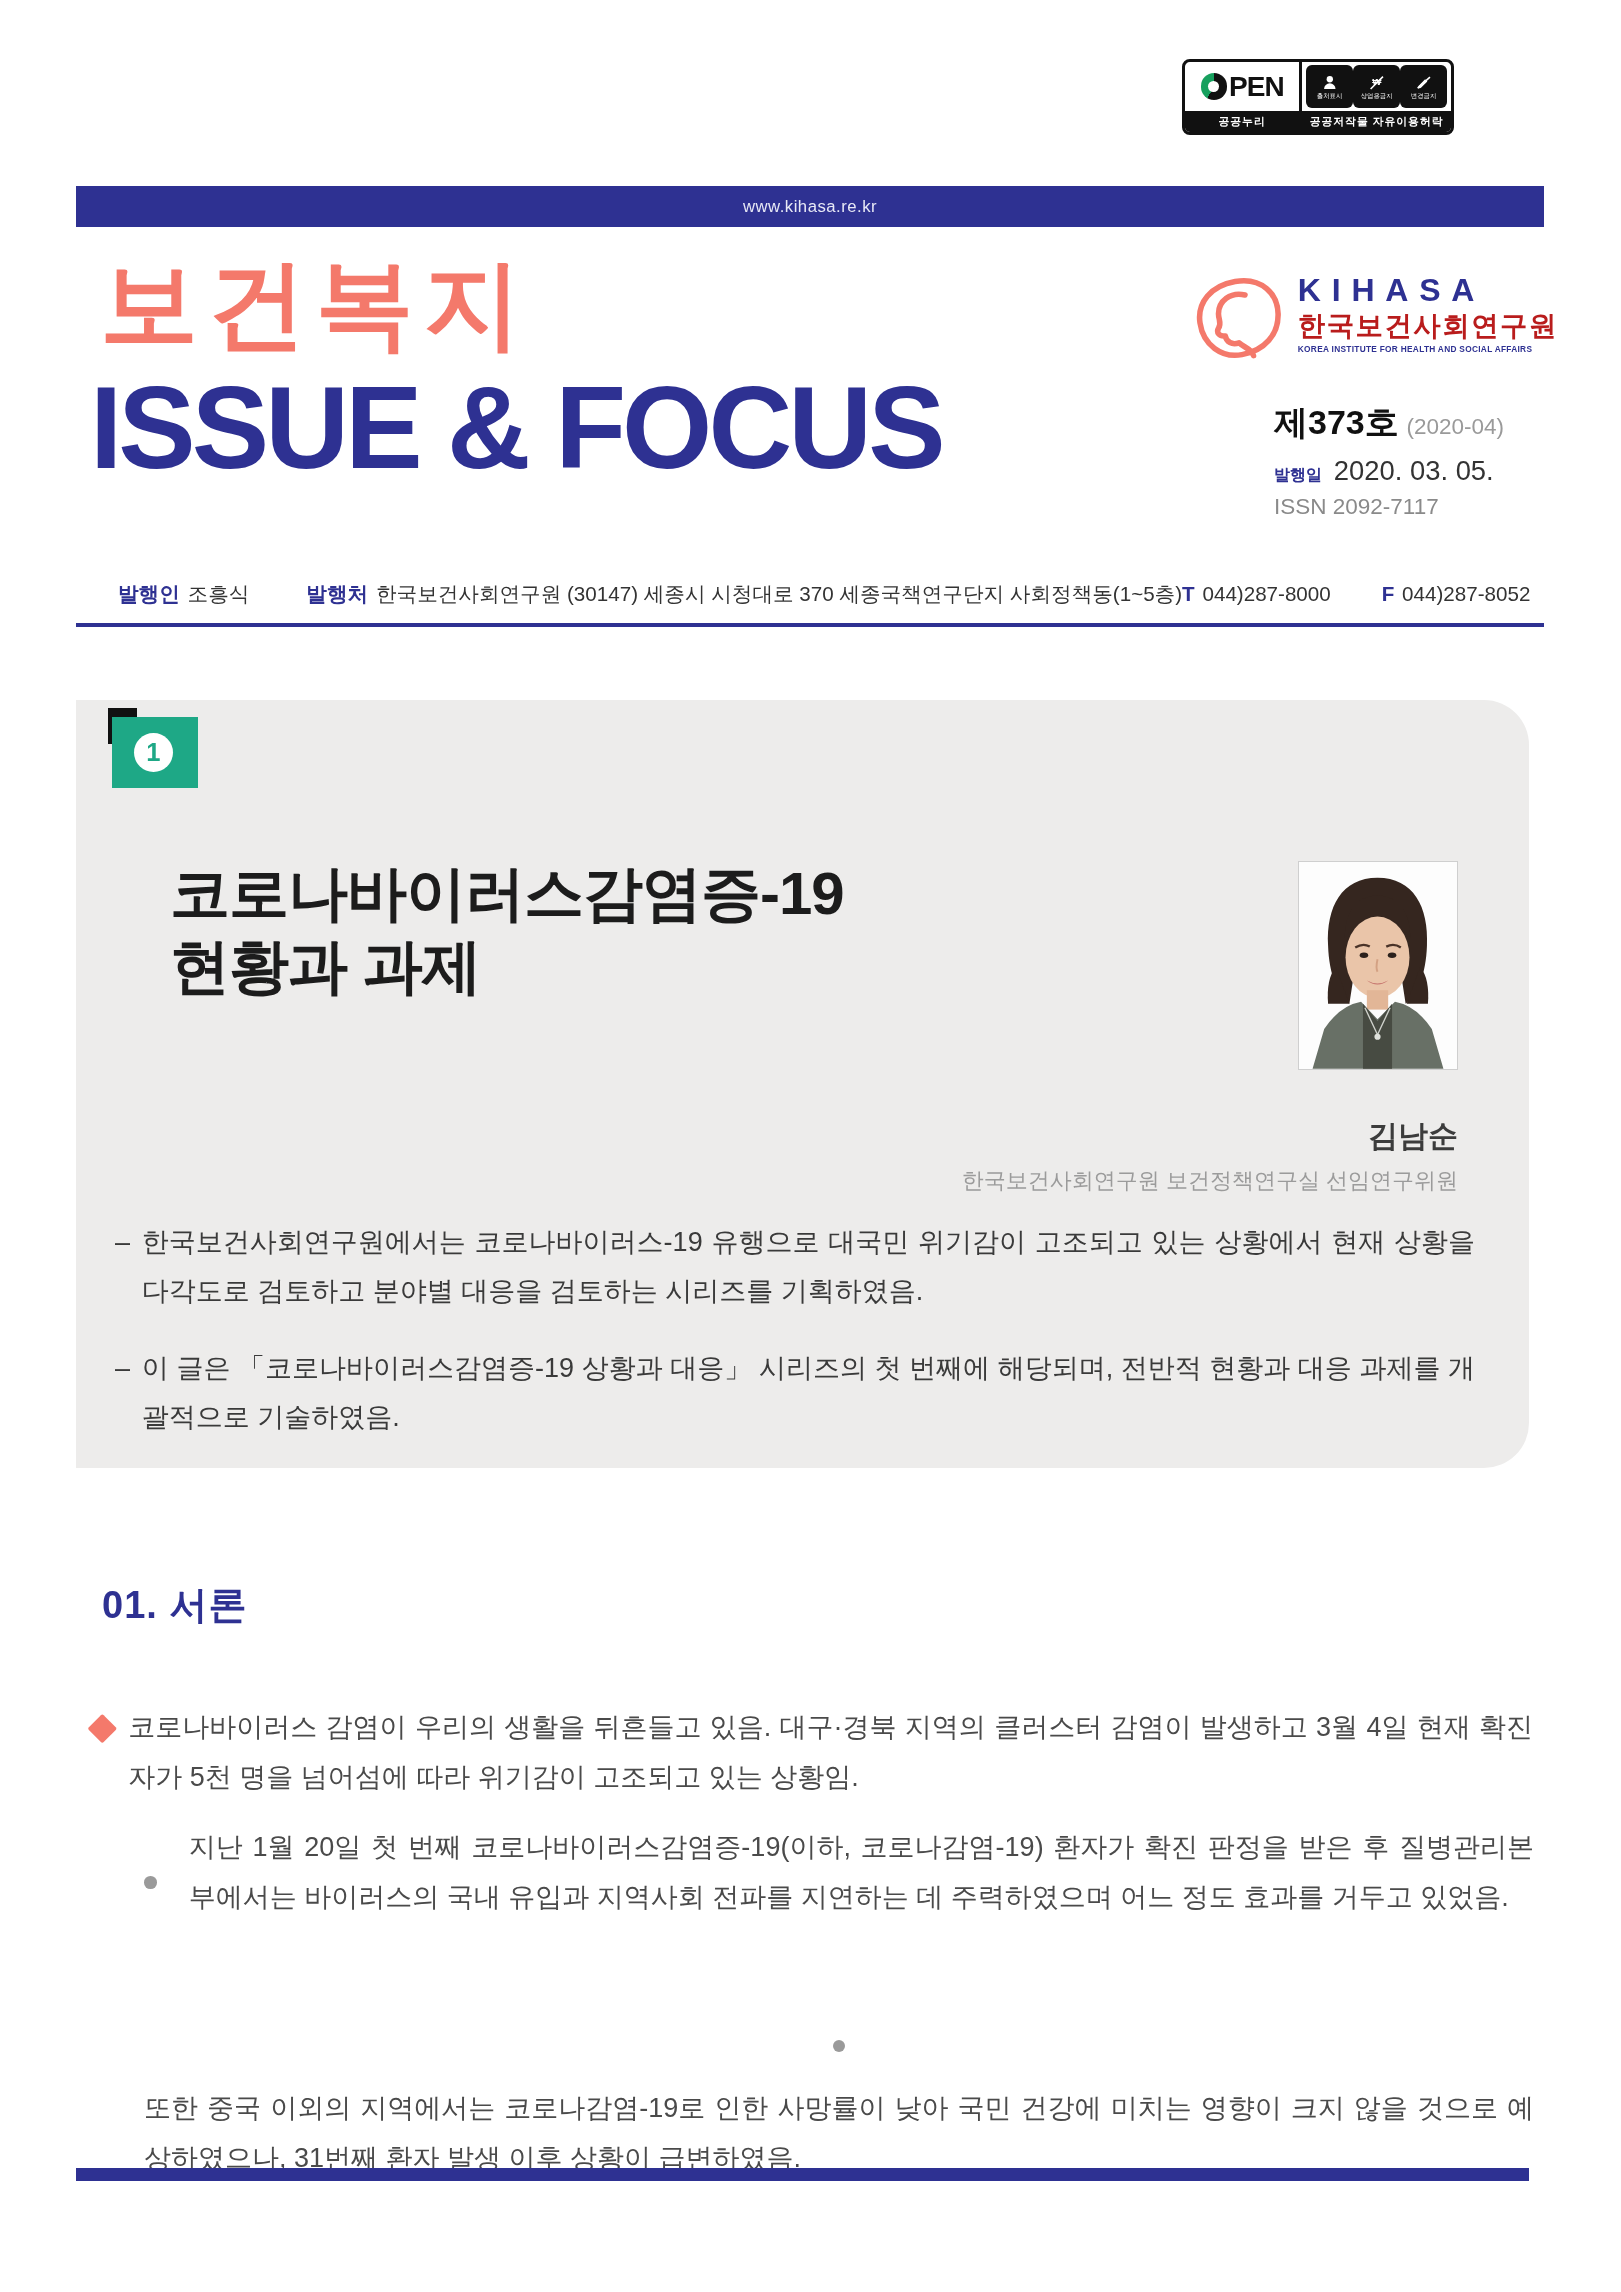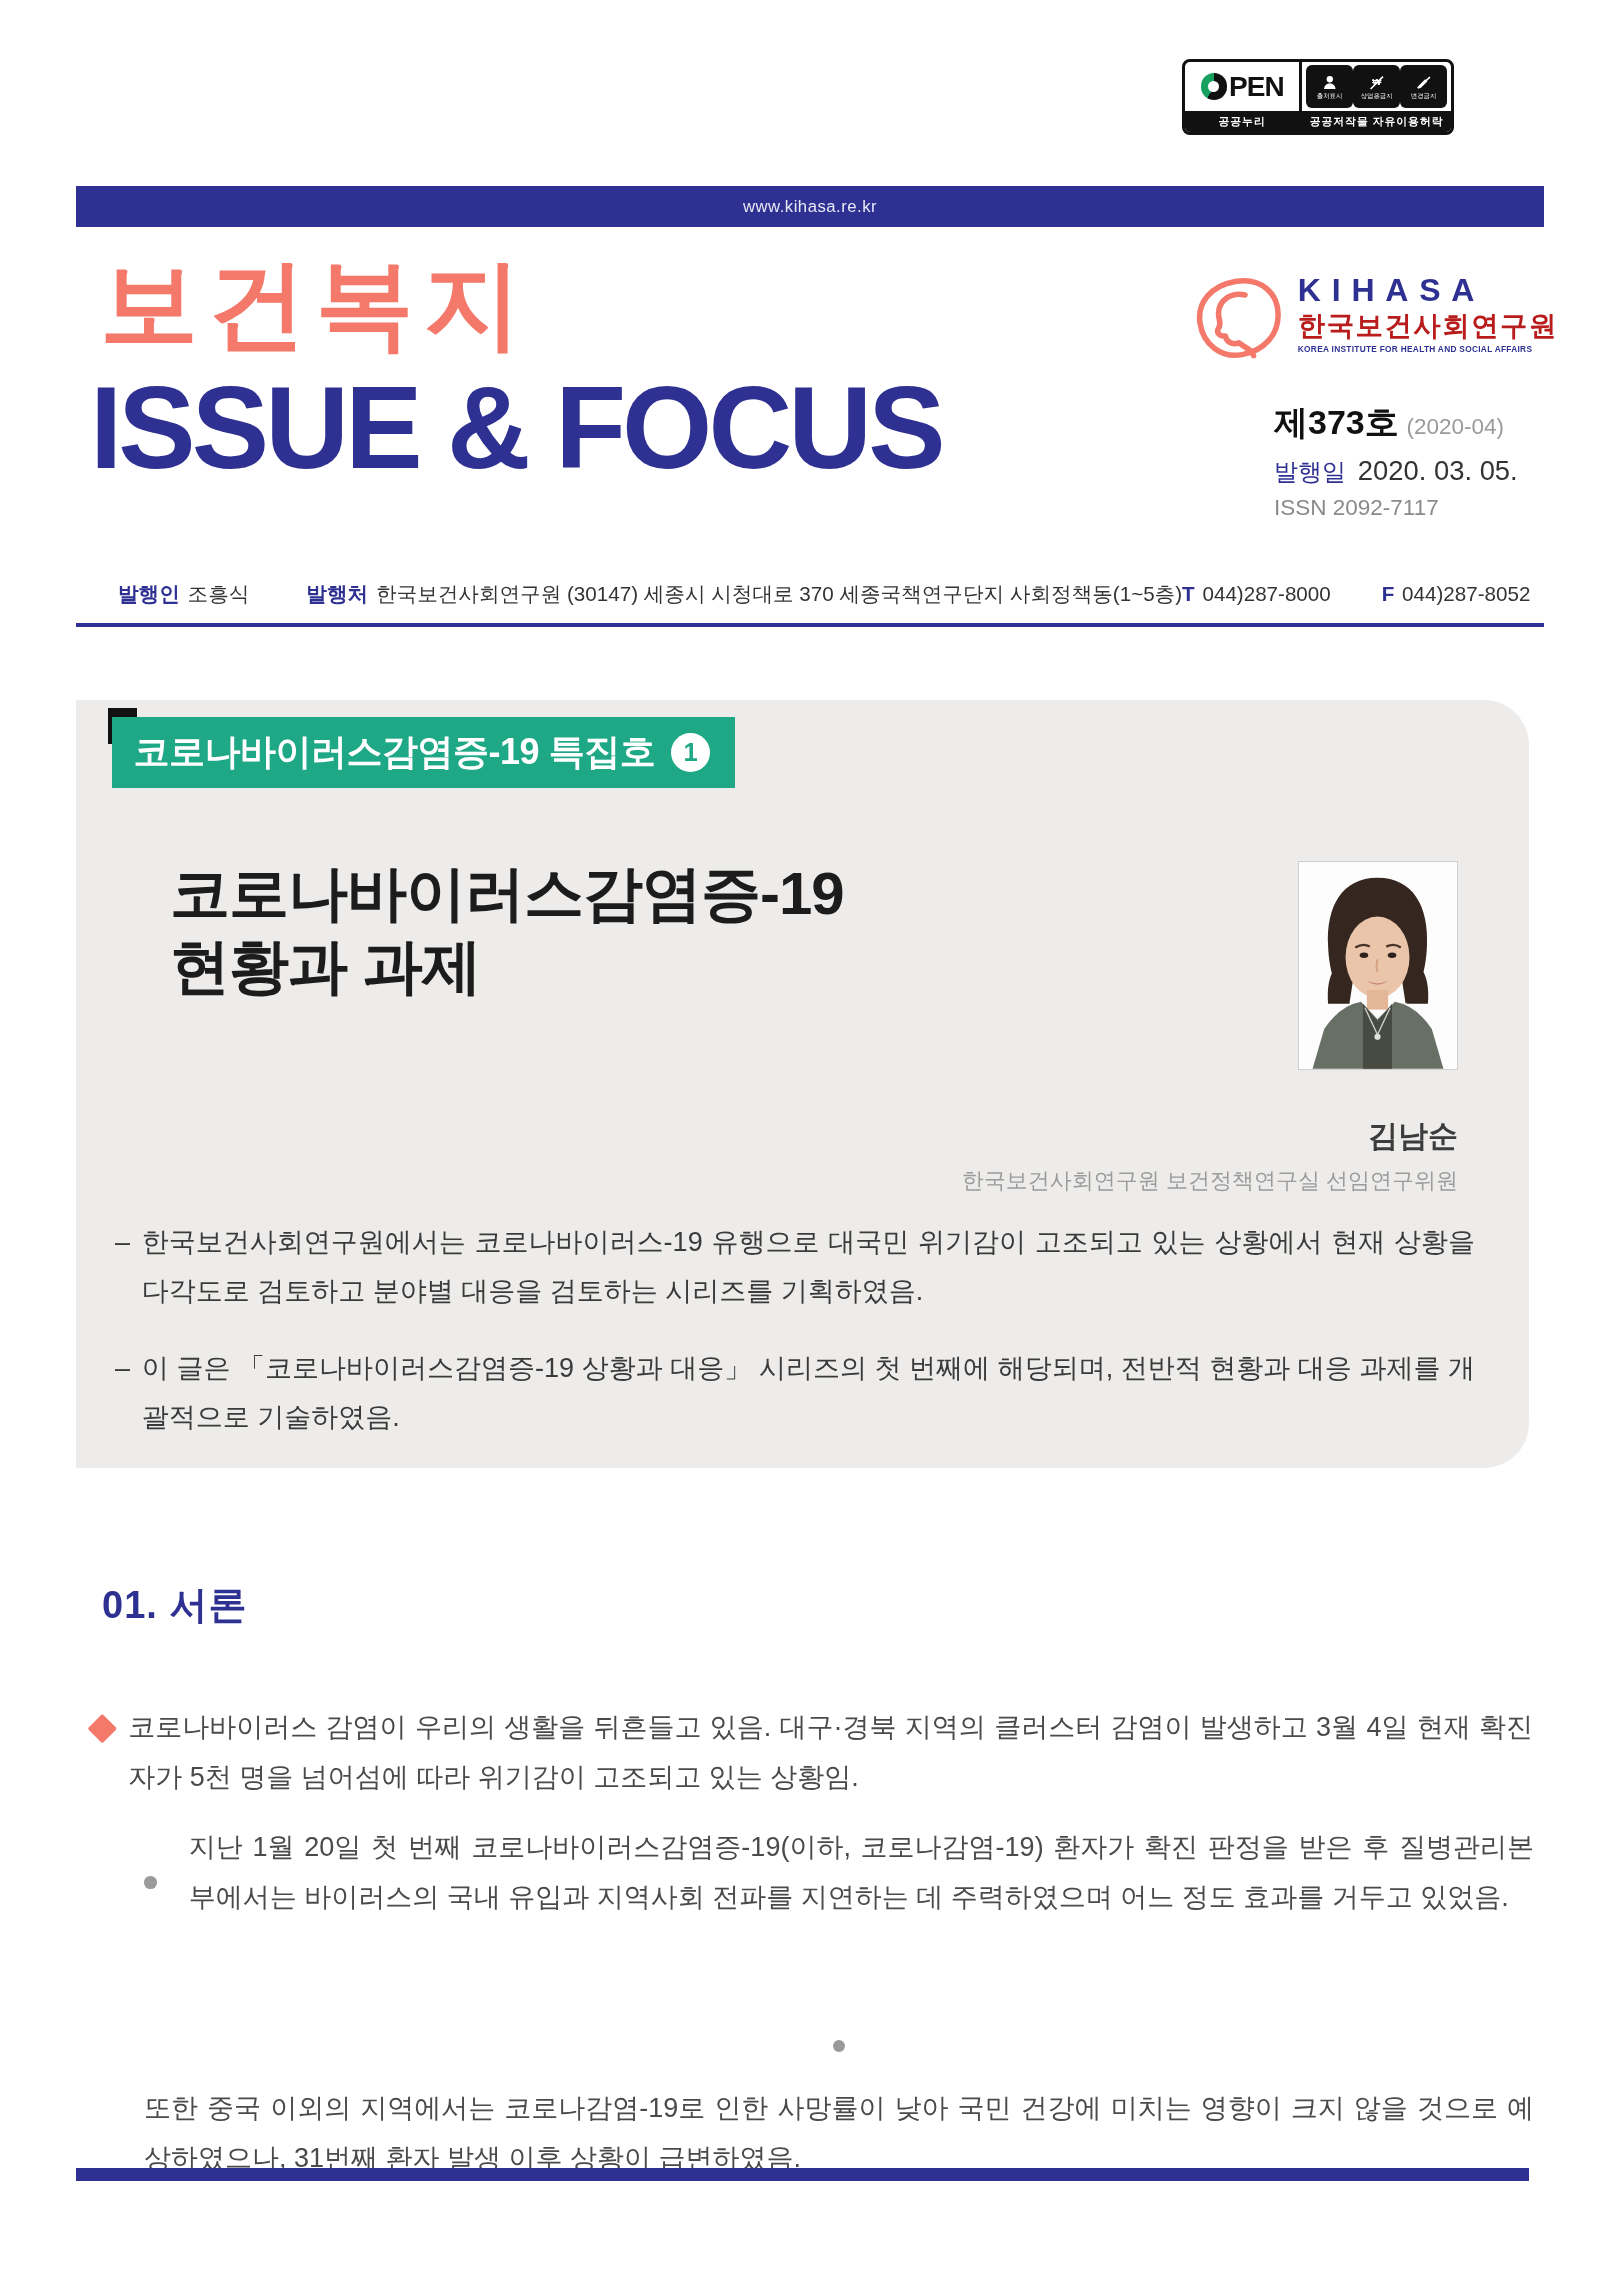--- a/index.html
+++ b/index.html
@@ -40,21 +40,21 @@
   .kihasa { position:absolute; left:1192px; top:274px; display:flex; gap:11.8px; align-items:flex-start; }
   .kihasa svg { width:94px; height:88px; flex:none; }
   .kihasa-acronym { font-size:32px; font-weight:800; color:#2E3192; letter-spacing:10.8px; line-height:1; }
   .kihasa-kr { margin-top:5.9px; font-size:27.4px; font-weight:800; color:#b91c1c; letter-spacing:1.5px; line-height:1; }
   .kihasa-en { margin-top:4.9px; font-size:8.3px; font-weight:700; color:#2E3192; letter-spacing:0.3px; }
 
   .issue-info { position:absolute; left:1274px; top:400px; }
   .issue-no { font-size:34px; font-weight:800; color:#111; }
   .issue-code { font-size:22.5px; color:#9a9a9a; margin-left:7.8px; }
   .issue-line2 { margin-top:8.8px; }
-  .pubdate-label { font-size:24px; font-weight:400; color:#2E3192; margin-right:11.8px; }
+  .pubdate-label { font-size:16px; font-weight:700; color:#2E3192; margin-right:11.8px; }
   .pubdate { font-size:27.4px; color:#333; }
   .issn { margin-top:6.9px; font-size:22.5px; color:#8a8a8a; }
 
   
   .pubrow { position:absolute; left:118px; top:580px; width:1386px; display:flex;
             align-items:baseline; font-size:20.6px; color:#333; white-space:nowrap; }
   .pubrow .lbl { font-weight:700; color:#2E3192; margin-right:7.8px; }
   .grp-office { margin-left:57px; }
   .grp-tel { margin-left:auto; }
   .grp-fax { margin-left:51px; }
@@ -184,21 +184,20 @@
     </span>
     <span class="grp-fax">
       <span class="lbl">F</span><span>044)287-8052</span>
     </span>
   </div>
   <div class="rule"></div>
 
   <div class="graybox">
     <div class="corner"></div>
     <div class="badge">
-      <span>코로나바이러스감염증-19 특집호</span>
       <span class="badge-num">1</span>
     </div>
     <h1 class="ftitle">
       <span>코로나바이러스감염증-19</span><br>
       <span>현황과 과제</span>
     </h1>
     <div class="photo">
       <svg viewBox="0 0 163 213">
         <rect width="163" height="213" fill="#fdfdfd"></rect>
         <path d="M81,16 C44,16 28,46 30,86 C31,116 40,136 52,146 L56,120 C52,98 52,70 81,68 C110,70 110,98 106,120 L110,146 C122,136 131,116 132,86 C134,46 118,16 81,16 Z" fill="#35261f"></path>

